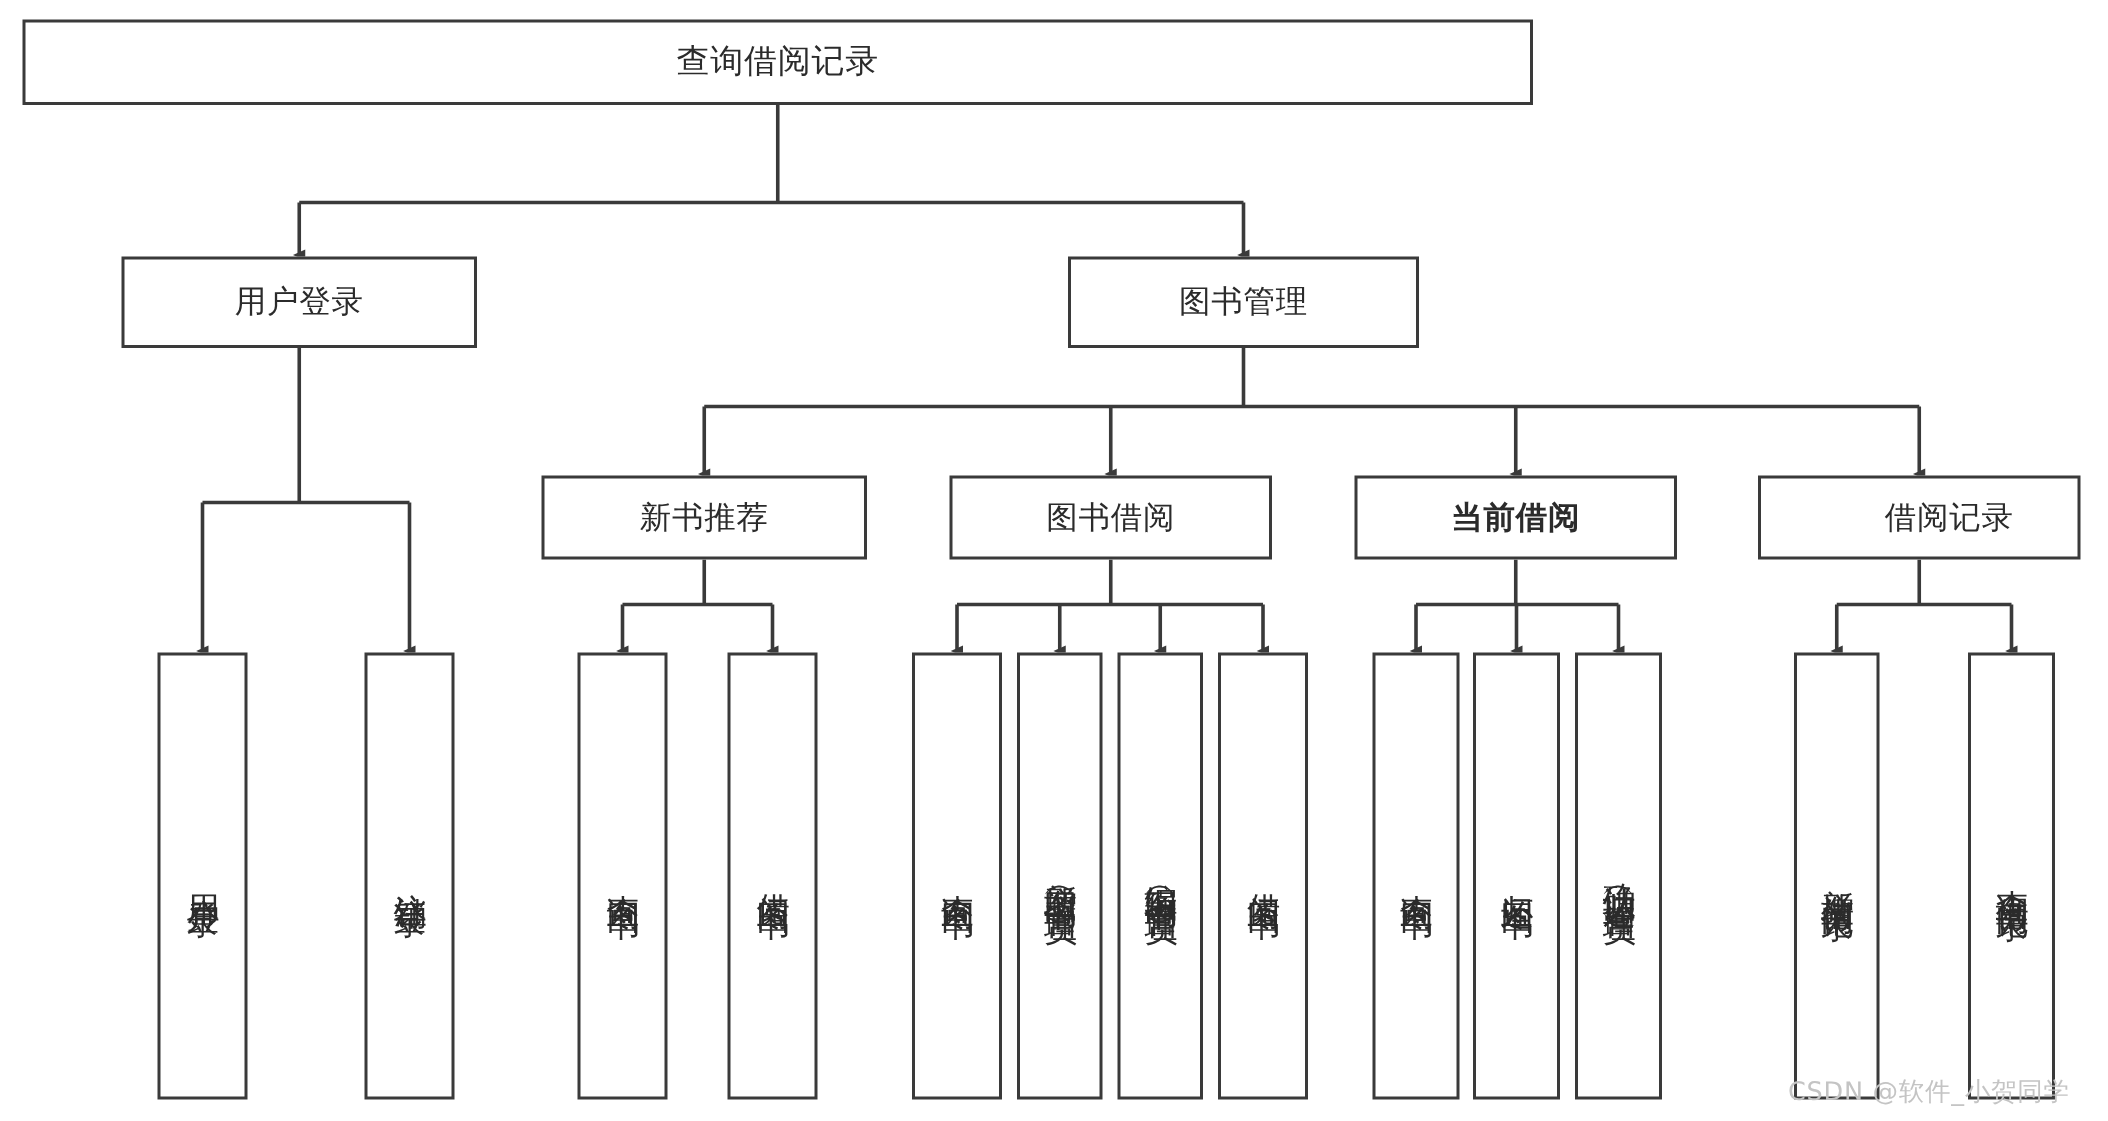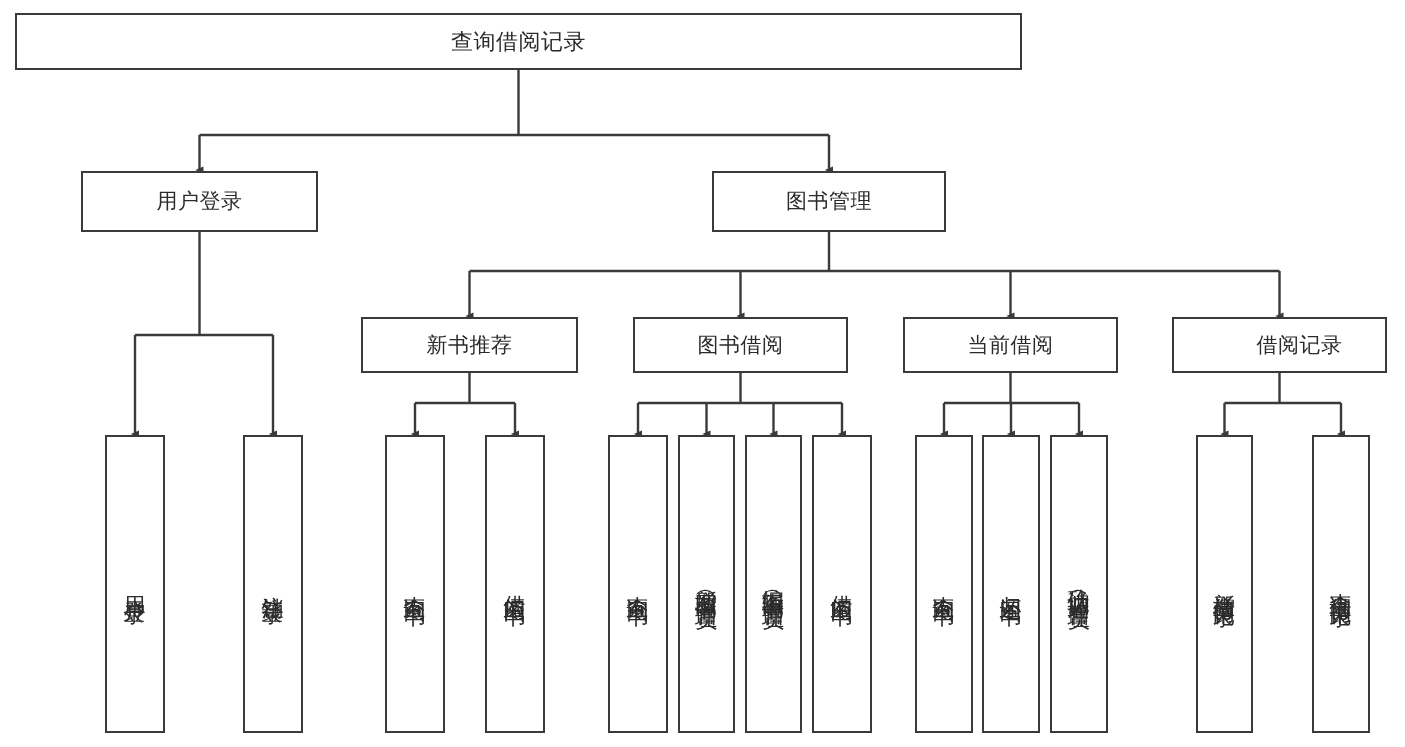--- a/index.html
+++ b/index.html
@@ -121,21 +121,21 @@
       </div>
       <div class="node horizontal" style="left: 712px; top: 171px; width: 234px; height: 61px; font-family: Liberation Serif, serif;">
         <span class="node-label">图书管理</span>
       </div>
       <div class="node horizontal" style="left: 361px; top: 317px; width: 217px; height: 56px;">
         <span class="node-label">新书推荐</span>
       </div>
       <div class="node horizontal" style="left: 633px; top: 317px; width: 215px; height: 56px; justify-content: center;">
         <span class="node-label">图书借阅</span>
       </div>
-      <div class="node horizontal" style="left: 903px; top: 317px; width: 215px; height: 56px;">
+      <div class="node horizontal" style="left: 903px; top: 317px; width: 215px; height: 56px; font-weight: bold;">
         <span class="node-label">当前借阅</span>
       </div>
       <div class="node horizontal" style="left: 1172px; top: 317px; width: 215px; height: 56px; padding-left: 40px;">
         <span class="node-label">借阅记录</span>
       </div>
       <div class="node vertical" style="left: 105px; top: 435px; width: 60px; height: 298px;">
         <span class="node-label">用户登录</span>
       </div>
       <div class="node vertical" style="left: 243px; top: 435px; width: 60px; height: 298px;">
         <span class="node-label">注销登录</span>
@@ -168,13 +168,14 @@
         <span class="node-label">确认归还（管理员）</span>
       </div>
       <div class="node vertical" style="left: 1196px; top: 435px; width: 57px; height: 298px;">
         <span class="node-label">新增借阅记录</span>
       </div>
       <div class="node vertical" style="left: 1312px; top: 435px; width: 58px; height: 298px;">
         <span class="node-label">查询借阅记录</span>
       </div>
     </div>
 
+  <div class="watermark" style="left: 1192px; top: 716px; color: rgb(196, 196, 196);">CSDN @软件_小贺同学</div>
 </div>
 
 </body></html>

